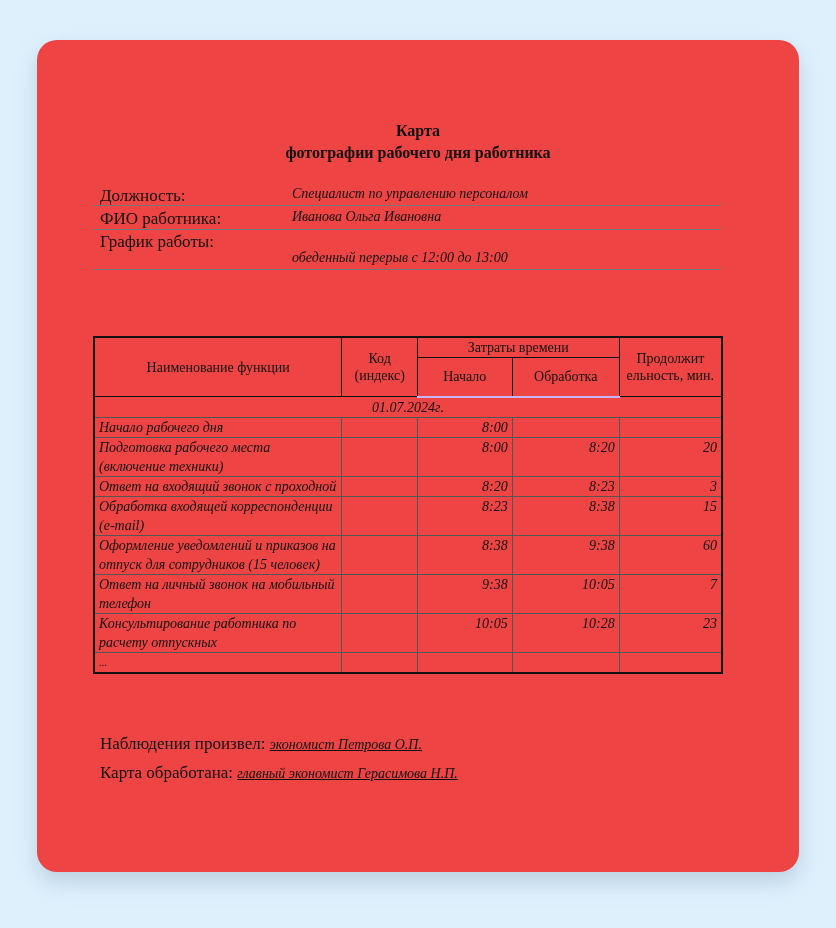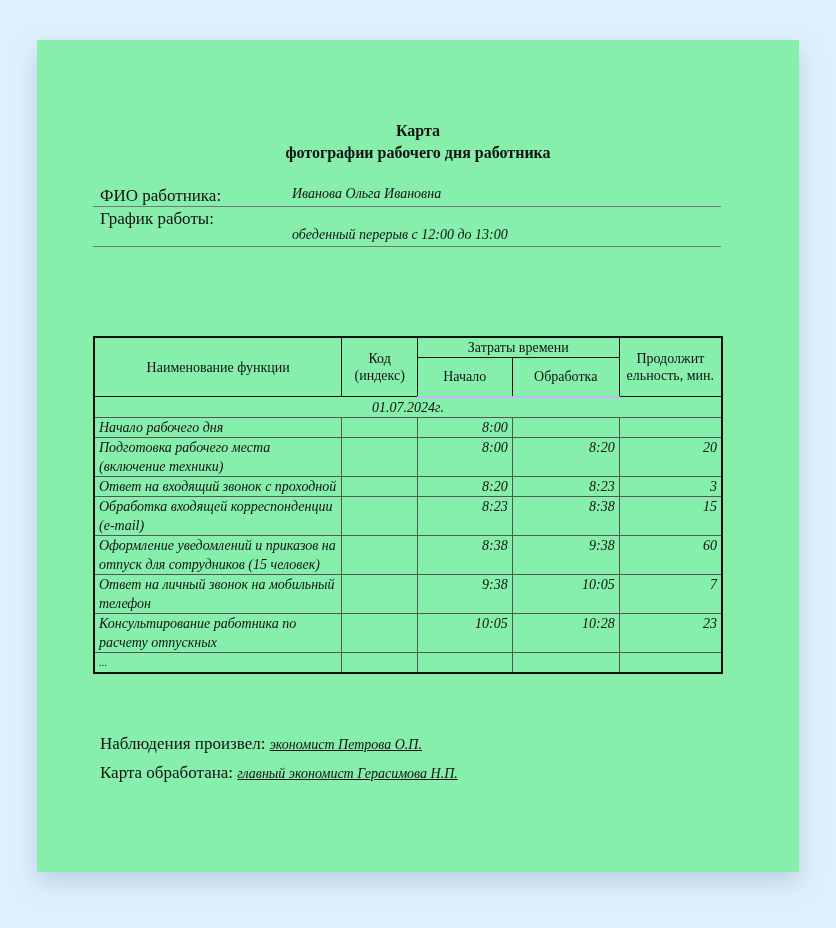--- a/index.html
+++ b/index.html
@@ -8,22 +8,23 @@
     background: #dff0fd;
     position: relative;
     overflow: hidden;
     font-family: "Liberation Serif", serif;
     color: #111;
   }
   .sheet {
     position: absolute;
     left: 37px; top: 40px;
     width: 762px; height: 832px;
-    background: #86efac;
+    background: #ef4444;
     box-shadow: 0 10px 22px rgba(120,150,175,0.35);
+    border-radius: 20px;
   }
   .title {
     position: absolute;
     left: 0; right: 0;
     text-align: center;
     font-weight: bold;
     font-size: 16px;
     line-height: 21px;
   }
   .title.t1 { top: 80px; }
@@ -99,20 +100,24 @@
 </style>
 </head>
 <body>
 
 <div class="sheet">
 
   <div class="title t1">Карта</div>
   <div class="title t2">фотографии рабочего дня работника</div>
 
   <div class="info" style="top:143px;">
+    <div class="info-row" style="height:22px;">
+      <span class="info-label" style="top:3px;">Должность:</span>
+      <span class="info-value" style="top:2px;">Специалист по управлению персоналом</span>
+    </div>
     <div class="info-row" style="height:23px;">
       <span class="info-label" style="top:3px;">ФИО работника:</span>
       <span class="info-value" style="top:2px;">Иванова Ольга Ивановна</span>
     </div>
     <div class="info-row" style="height:39px;">
       <span class="info-label" style="top:2px;">График работы:</span>
       <span class="info-value" style="top:2px;"><br><span>обеденный перерыв с 12:00 до 13:00</span></span>
     </div>
   </div>
 

